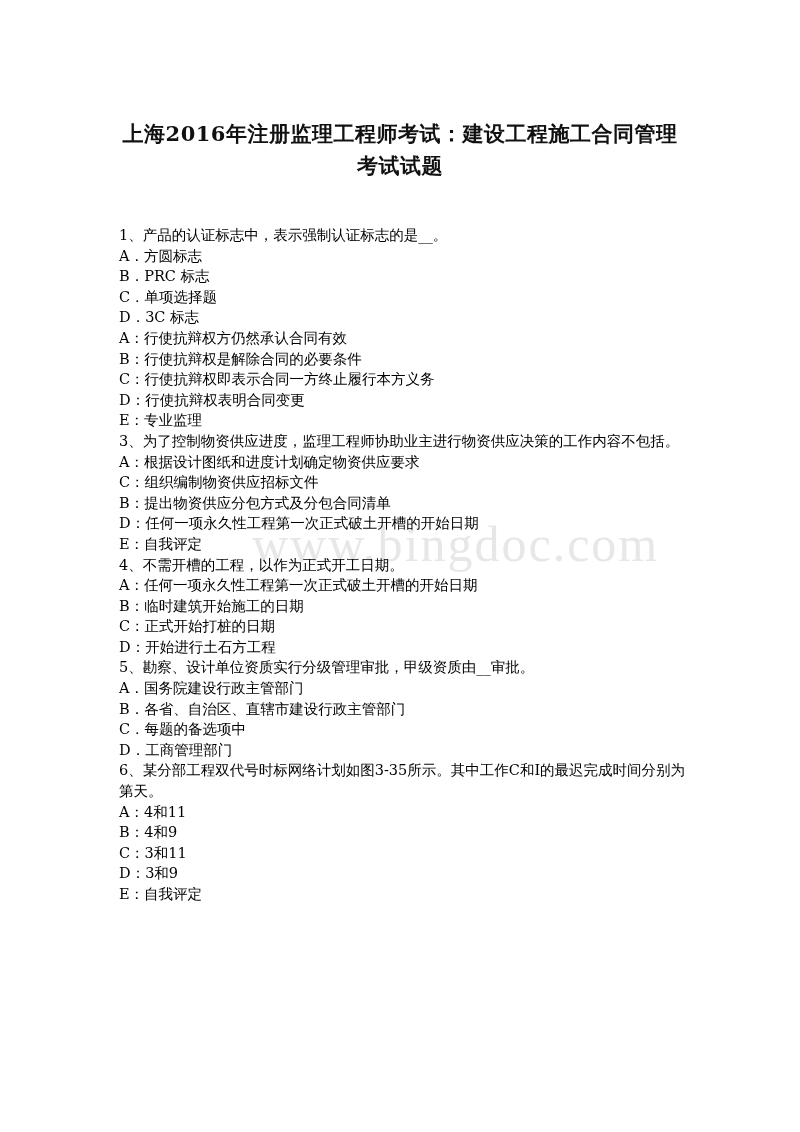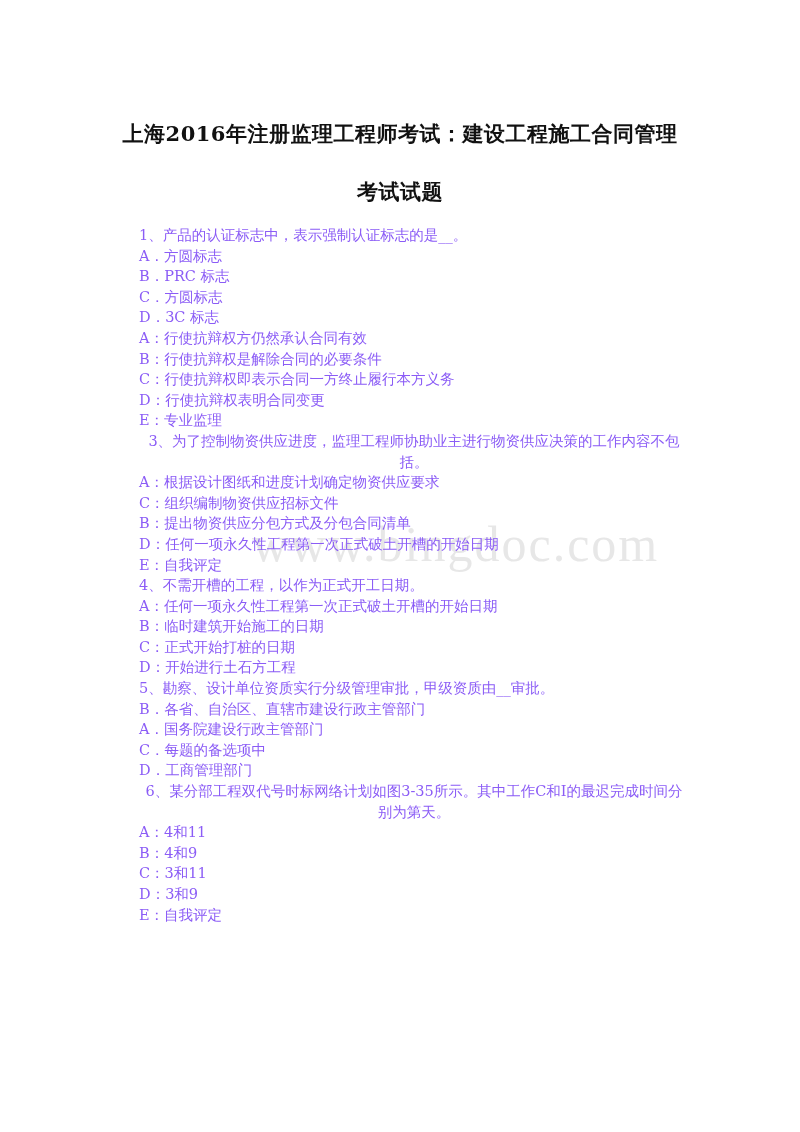--- a/index.html
+++ b/index.html
@@ -2,45 +2,45 @@
 <html><head>
 <meta charset="utf-8">
 <style>
   html, body { margin: 0; padding: 0; background: #ffffff; }
   body { width: 800px; height: 1132px; position: relative; overflow: hidden;
          font-family: "DejaVu Serif", "Liberation Serif", serif; color: #1a1a1a; }
   .page { position: absolute; left: 0; top: 0; width: 796px; height: 1132px; background: #fff; }
   .title { position: absolute; left: 0; width: 800px; text-align: center;
            font-size: 21px; font-weight: bold; color: #111; letter-spacing: 0.5px; }
   .title.l1 { top: 120px; }
-  .title.l2 { top: 178px; }
+  .title.l2 { top: 152px; }
   .body { position: absolute; left: 119px; top: 225px; width: 570px; }
   .section-head { font-size: 14.5px; font-weight: bold; line-height: 20.6px; color: #111; }
-  .line { font-size: 14.5px; line-height: 20.6px; white-space: nowrap; color: #8b5cf6; margin-left: 20px; }
-  .line.wrap { white-space: normal; text-align: center; }
+  .line { font-size: 14.5px; line-height: 20.6px; white-space: nowrap; color: #000000; }
+  .line.wrap { white-space: normal; }
   .watermark { position: absolute; left: 205px; top: 515px; font-family: Liberation Serif, serif;
                font-size: 50px; color: rgba(170,170,170,0.28); letter-spacing: 2px;
                pointer-events: none; margin-left: 47px; }
 </style>
 </head>
 <body>
 
 <div class="page">
   <div class="title l1">上海2016年注册监理工程师考试：建设工程施工合同管理</div>
   <div class="title l2">考试试题</div>
 
   <div class="watermark">www.bingdoc.com</div>
 
   <div class="body">
 
     <div>
       <div class="line">1、产品的认证标志中，表示强制认证标志的是__。</div>
       <div class="line">A．方圆标志</div>
       <div class="line">B．PRC 标志</div>
-      <div class="line">C．方圆标志</div>
+      <div class="line">C．单项选择题</div>
       <div class="line">D．3C 标志</div>
     </div>
 
     <div>
       <div class="line">A：行使抗辩权方仍然承认合同有效</div>
       <div class="line">B：行使抗辩权是解除合同的必要条件</div>
       <div class="line">C：行使抗辩权即表示合同一方终止履行本方义务</div>
       <div class="line">D：行使抗辩权表明合同变更</div>
       <div class="line">E：专业监理</div>
     </div>
@@ -57,22 +57,22 @@
     <div>
       <div class="line">4、不需开槽的工程，以作为正式开工日期。</div>
       <div class="line">A：任何一项永久性工程第一次正式破土开槽的开始日期</div>
       <div class="line">B：临时建筑开始施工的日期</div>
       <div class="line">C：正式开始打桩的日期</div>
       <div class="line">D：开始进行土石方工程</div>
     </div>
 
     <div>
       <div class="line">5、勘察、设计单位资质实行分级管理审批，甲级资质由__审批。</div>
+      <div class="line">A．国务院建设行政主管部门</div>
       <div class="line">B．各省、自治区、直辖市建设行政主管部门</div>
-      <div class="line">A．国务院建设行政主管部门</div>
       <div class="line">C．每题的备选项中</div>
       <div class="line">D．工商管理部门</div>
     </div>
 
     <div>
       <div class="line wrap">6、某分部工程双代号时标网络计划如图3-35所示。其中工作C和I的最迟完成时间分别为第天。</div>
       <div class="line">A：4和11</div>
       <div class="line">B：4和9</div>
       <div class="line">C：3和11</div>
       <div class="line">D：3和9</div>

